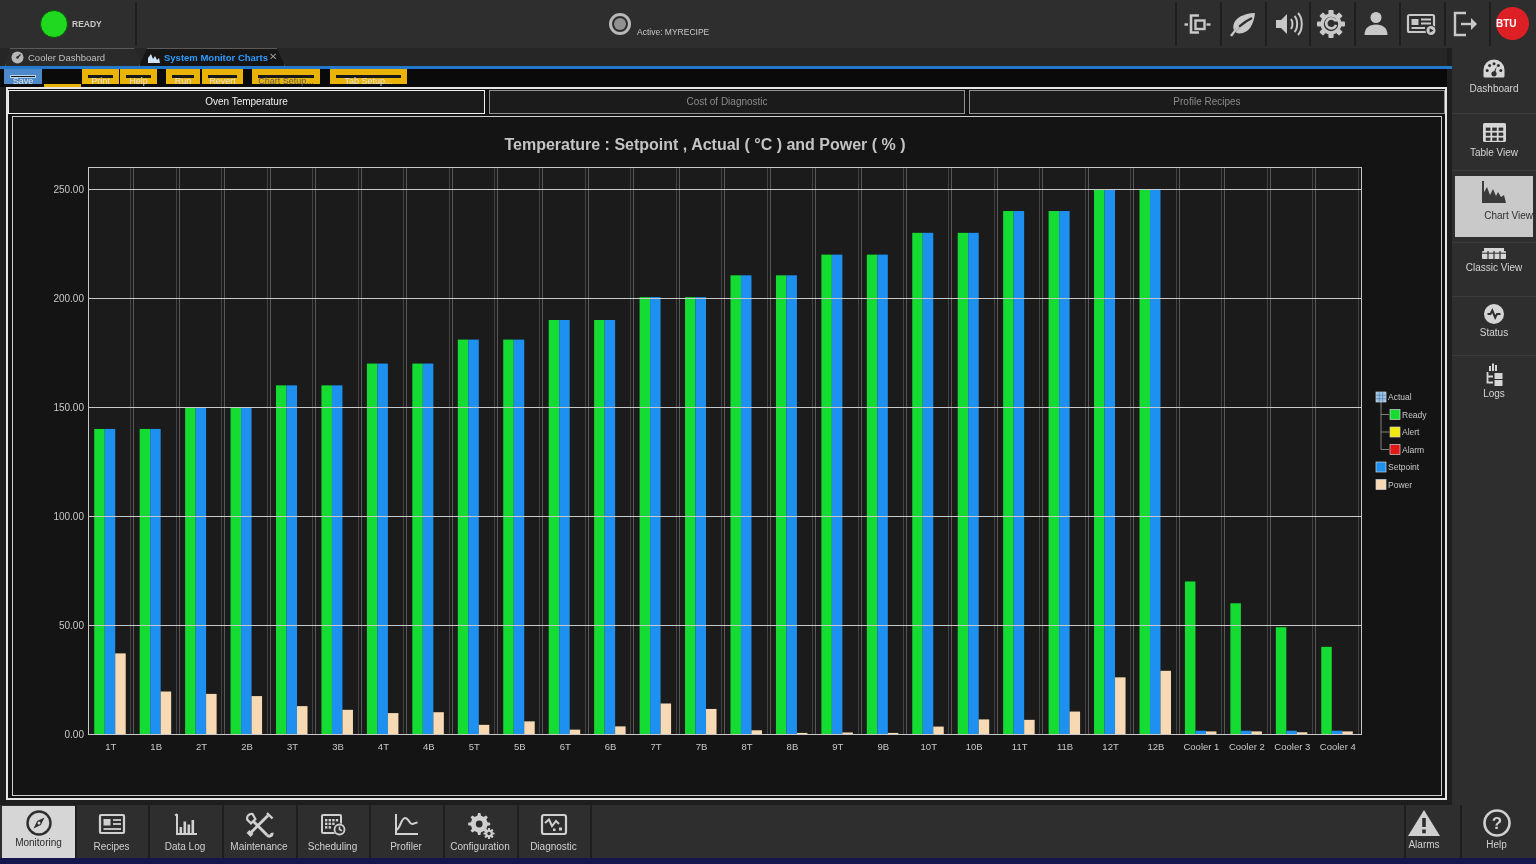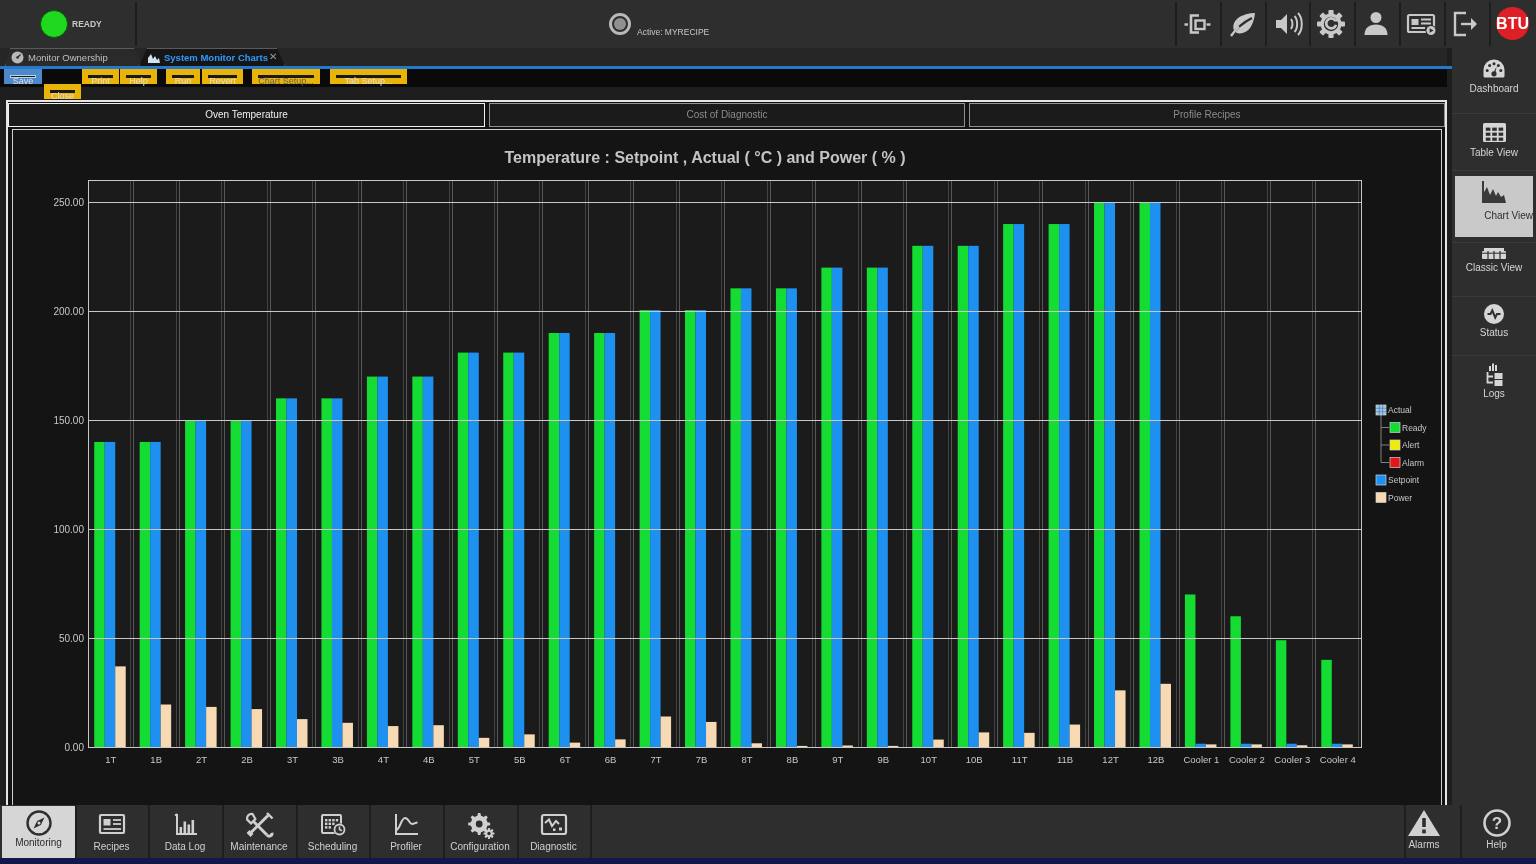--- a/index.html
+++ b/index.html
@@ -11,39 +11,39 @@
   #ready-circle { position:absolute; left:40px; top:10px; width:28px; height:28px;
     border-radius:50%; background:#21d821; border:1px solid #0a5a0a; }
   #ready-text { position:absolute; left:72px; top:19px; font-size:8.5px; font-weight:bold; color:#c8c8c8; }
   #active-ring { position:absolute; left:609px; top:13px; width:22px; height:22px; border-radius:50%;
     border:3px solid #b8b8b8; background:#2e2e2e; }
   #active-ring::after { content:""; position:absolute; left:2px; top:2px; width:12px; height:12px;
     border-radius:50%; background:#909090; }
   #active-text { position:absolute; left:637px; top:3px; font-size:8.5px; color:#c8c8c8;margin-top:24px; }
   .topicon { position:absolute; top:8px; width:32px; height:32px; }
   #btu { position:absolute; left:1496px; top:7px; width:33px; height:33px; border-radius:50%;
-    background:#dc2026; color:#fff; font-size:16px; font-weight:bold; text-align:right; line-height:33px; }
+    background:#dc2026; color:#fff; font-size:10px; font-weight:bold; text-align:left; line-height:33px; }
   
   #tabstrip { position:absolute; left:0; top:48px; width:1447px; height:18px; background:#262626; }
   .tab { position:absolute; top:0; height:18px; font-size:10px; }
   #tab1 { left:5px; width:139px; background:#2a2a2a; border:1px solid #5a5a5a; border-bottom:none;
     clip-path: polygon(0 100%, 5px 0, calc(100% - 10px) 0, 100% 100%); }
   #tab1 span { position:absolute; left:22px; top:3px; color:#c0c0c0; font-size:9.5px; }
   #tab2 { left:139px; width:146px; background:#161616; border:1px solid #5a5a5a; border-bottom:none;
     clip-path: polygon(0 100%, 8px 0, calc(100% - 8px) 0, 100% 100%); }
   #tab2 span { position:absolute; left:24px; top:3px; color:#2f9bff; font-weight:bold; font-size:9.5px; }
   #tab2 .x { position:absolute; left:129px; top:2px; color:#999; font-weight:normal; font-size:10px; }
   #blueline { position:absolute; left:0; top:66px; width:1455px; height:3px; background:#2479cd; border-radius:0 3px 3px 0; }
   
   #toolbar { position:absolute; left:0; top:69px; width:1447px; height:18px; background:#0a0a0a; }
   .tbtn { position:absolute; top:0px; height:15px; background:#191919; border:6px solid #eab308;
     color:#e0e0e0; font-size:9px; text-align:center; line-height:13.5px; }
   
   #chartwidget { position:absolute; left:6px; top:87px; width:1441px; height:713px;
-    border:2px solid #e6e6e6; background:#121212;margin-top:13px; }
+    border:2px solid #e6e6e6; background:#121212; }
   .chead { position:absolute; top:1px; height:24px; background:#1b1b1b; font-size:10px;
     text-align:center; line-height:21px; }
   #chead1 { left:0px; width:477px; border:1px solid #f0f0f0; color:#f0f0f0; }
   #chead2 { left:481px; width:476px; border:1px solid #909090; color:#8c8c8c; }
   #chead3 { left:961px; width:476px; border:1px solid #909090; color:#8c8c8c; }
   #cw-content { position:absolute; left:4px; top:27px; width:1430px; height:680px;
     border:1px solid #cfcfcf; background:#141414; }
   
   #sidebar { position:absolute; left:1452px; top:48px; width:84px; height:757px; background:#2e2e2e; }
   .sbitem { position:absolute; left:0; width:84px; text-align:center; color:#d6d6d6; font-size:10px; }
@@ -148,21 +148,21 @@
   <div id="btu">BTU</div>
 </div>
 
 <div id="tabstrip">
   <div class="tab" id="tab1">
     <svg width="13" height="13" viewBox="0 0 13 13" style="position:absolute;left:5px;top:2px">
       <circle cx="6.5" cy="6.5" r="6" fill="#b8b8b8"></circle>
       <circle cx="6.5" cy="6.5" r="1.2" fill="#2a2a2a"></circle>
       <line x1="6.5" y1="6.5" x2="9.5" y2="3.5" stroke="#2a2a2a" stroke-width="1.2"></line>
     </svg>
-    <span>Monitor Ownership</span>
+    <span>Cooler Dashboard</span>
   </div>
   <div class="tab" id="tab2">
     <svg width="14" height="12" viewBox="0 0 14 12" style="position:absolute;left:7px;top:3px">
       <path d="M1 11 L1 6 L4 2 L6 7 L8 4 L10 8 L12 6 L13 11 Z" fill="#cfe3f5"></path>
     </svg>
     <span>System Monitor Charts</span>
       <span class="x">✕</span>
   </div>
 </div>
 <div id="blueline"></div>

